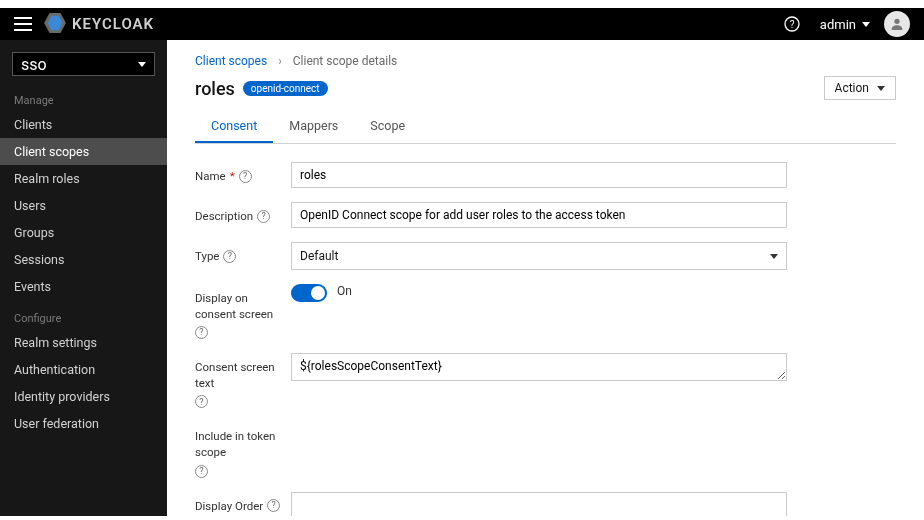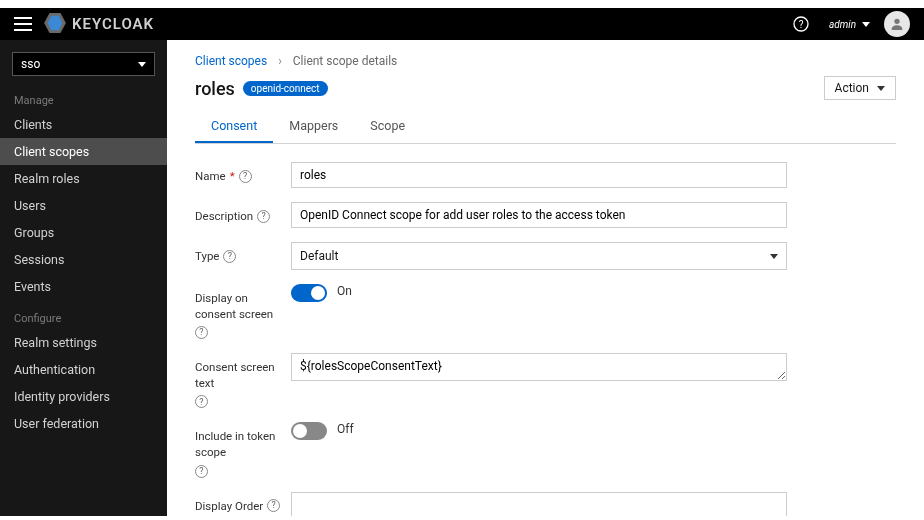--- a/index.html
+++ b/index.html
@@ -6,29 +6,29 @@
   html, body { width: 924px; height: 520px; font-family: -apple-system, BlinkMacSystemFont, "Segoe UI", Roboto, Arial, sans-serif; font-size: 13px; color: #151515; overflow: hidden; }
   
   .topbar { background: #000; height: 32px; display: flex; align-items: center; padding: 0 14px; color: #fff; margin-top: 8px; }
   .hamburger { width: 18px; height: 14px; display: flex; flex-direction: column; justify-content: space-between; cursor: pointer; margin-right: 12px; }
   .hamburger span { display: block; height: 2px; background: #fff; }
   .brand { display: flex; align-items: center; gap: 6px; }
   .brand-logo { display: inline-block; }
   .brand-text { font-size: 15px; font-weight: 600; letter-spacing: 1px; color: #d0d0d0; }
   .topbar-spacer { flex: 1; }
   .top-icon { width: 16px; height: 16px; display: inline-flex; align-items: center; justify-content: center; margin-right: 20px; cursor: pointer; }
-  .user-menu { display: flex; align-items: center; gap: 6px; cursor: pointer; margin-right: 14px; font-size: 10px; font-style: italic; }
+  .user-menu { display: flex; align-items: center; gap: 6px; cursor: pointer; margin-right: 14px; font-size: 13px; }
   .caret-down { width: 0; height: 0; border-left: 4px solid transparent; border-right: 4px solid transparent; border-top: 5px solid #fff; }
   .avatar { width: 26px; height: 26px; border-radius: 50%; background: #e7e7e7; display: flex; align-items: center; justify-content: center; }
   .avatar svg { width: 16px; height: 16px; fill: #777; }
 
   
   .layout { display: flex; height: calc(520px - 44px); }
   .sidebar { width: 167px; background: #171717; color: #d2d2d2; display: flex; flex-direction: column; font-size: 12.5px; }
-  .realm-select { margin: 12px 12px 6px 12px; border: 1px solid #555; background: #000; color: #fff; height: 24px; display: flex; align-items: center; justify-content: space-between; padding: 0 8px; cursor: pointer; font-size: 12px; }
+  .realm-select { margin: 12px 12px 6px 12px; border: 1px solid #555; background: #000; color: #fff; height: 24px; display: flex; align-items: center; justify-content: space-between; padding: 0 8px; cursor: pointer; font-size: 16px; }
   .realm-select .caret-down { border-top-color: #fff; }
   .nav-group-title { color: #7a7a7a; font-size: 11px; padding: 12px 14px 4px 14px; }
   .nav-item { padding: 6px 14px; cursor: pointer; color: #d2d2d2; }
   .nav-item.active { background: #4d4d4d; color: #fff; }
 
   
   .main { flex: 1; background: #fff; overflow: auto; }
   .content { padding: 14px 28px 28px 28px; }
   .breadcrumb { font-size: 12px; margin-bottom: 8px; color: #6a6a6a; }
   .breadcrumb a { color: #0066cc; text-decoration: none; }
@@ -208,28 +208,20 @@
         <div class="form-control">
           <textarea id="consent-textarea" style="">${rolesScopeConsentText}</textarea>
         </div>
       </div>
 
       <div class="form-row">
         <div class="form-label">
           <span>Include in token scope</span>
           <span class="help-icon">?</span>
         </div>
-        <div class="form-control">
-          <div class="toggle-row">
-            <div class="toggle off">
-                <div class="knob"></div>
-              </div>
-            <span class="toggle-label">Off</span>
-          </div>
-        </div>
       </div>
 
       <div class="form-row">
         <div class="form-label">
           <span>Display Order</span>
           <span class="help-icon">?</span>
         </div>
         <div class="form-control">
           <input type="text" value="" style="">
         </div>

